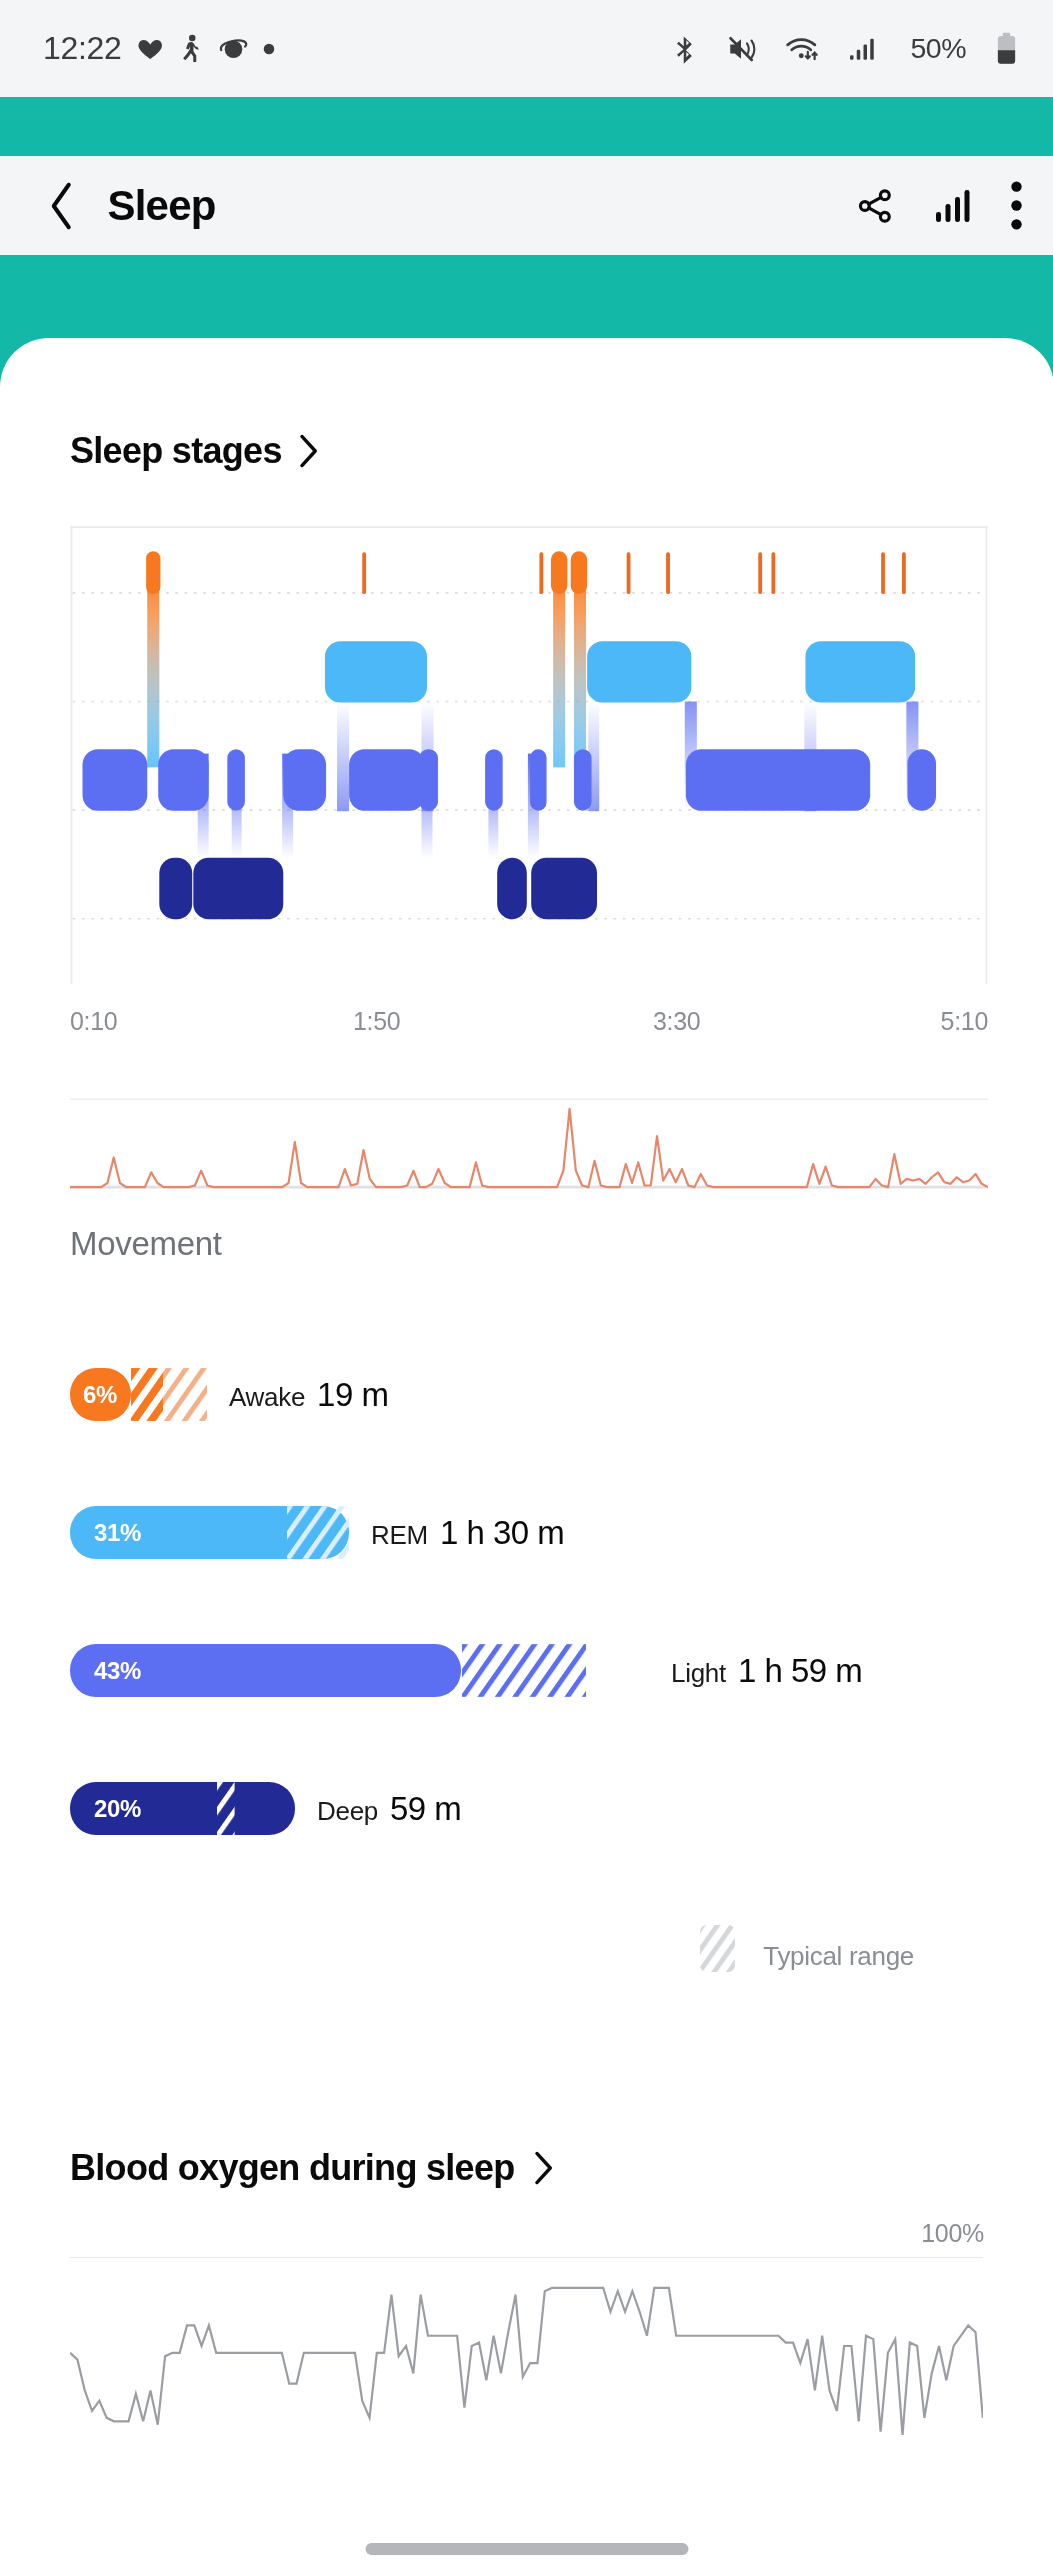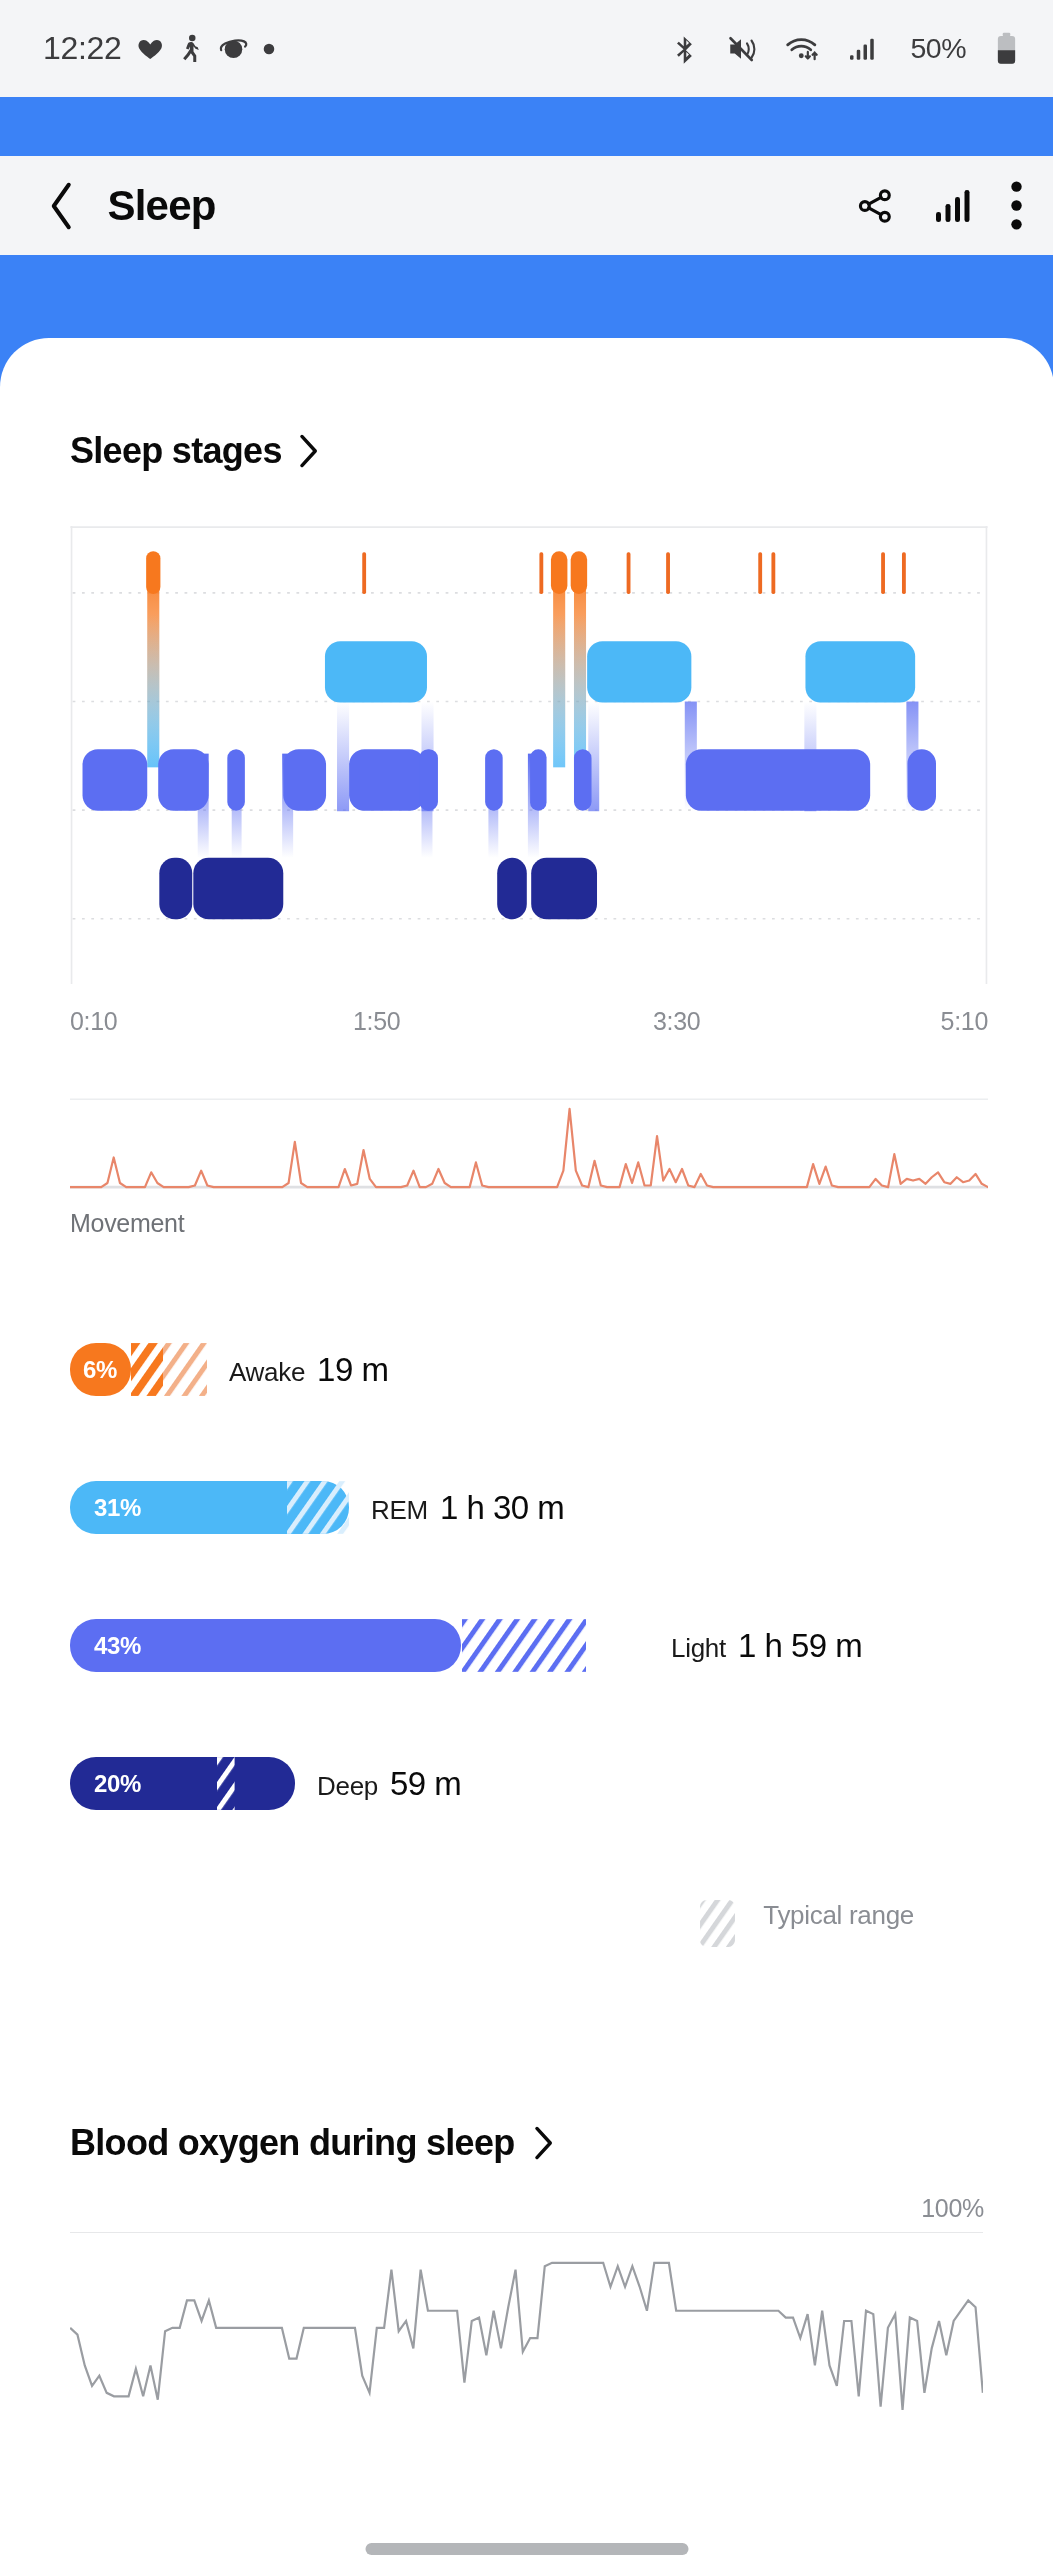--- a/index.html
+++ b/index.html
@@ -7,21 +7,21 @@
     width: 1054px;
     height: 2576px;
     background: #f4f5f7;
     font-family: "Liberation Sans", sans-serif;
     -webkit-font-smoothing: antialiased;
   }
   .phone {
     position: relative;
     width: 1054px;
     height: 2576px;
-    background: #3b82f6;
+    background: #14b8a6;
     overflow: hidden;
   }
 
   
   .statusbar {
     position: absolute;
     top: 0; left: 0;
     width: 1054px;
     height: 97px;
     display: flex;
@@ -117,23 +117,23 @@
     letter-spacing: -0.3px;
     white-space: nowrap;
   }
 
   
   .move-wrap {
     margin: 43px 66px 0 70px;
     width: 918px;
   }
   .move-label {
-    font-size: 25px;
+    font-size: 33px;
     color: #6f7277;
-    margin-top: 11px;
+    margin-top: 27px;
     letter-spacing: -0.3px;
   }
 
   
   .stages { margin: 98px 0 0 0; padding: 0 70px; }
   .stage-row {
     display: flex;
     align-items: center;
     height: 67px;
     margin-bottom: 71px;
@@ -178,21 +178,21 @@
     text-align: right;
   }
   .stage-value {
     font-size: 33px;
     color: #0a0a0a;
     letter-spacing: -0.5px;
   }
 
   .legend {
     display: flex;
-    align-items: flex-start;
+    align-items: flex-end;
     justify-content: flex-end;
     gap: 28px;
     padding: 12px 70px 0 0;
   }
   .legend-text {
     font-size: 26px;
     color: #8a8d93;
     letter-spacing: -0.3px;
   }
 

